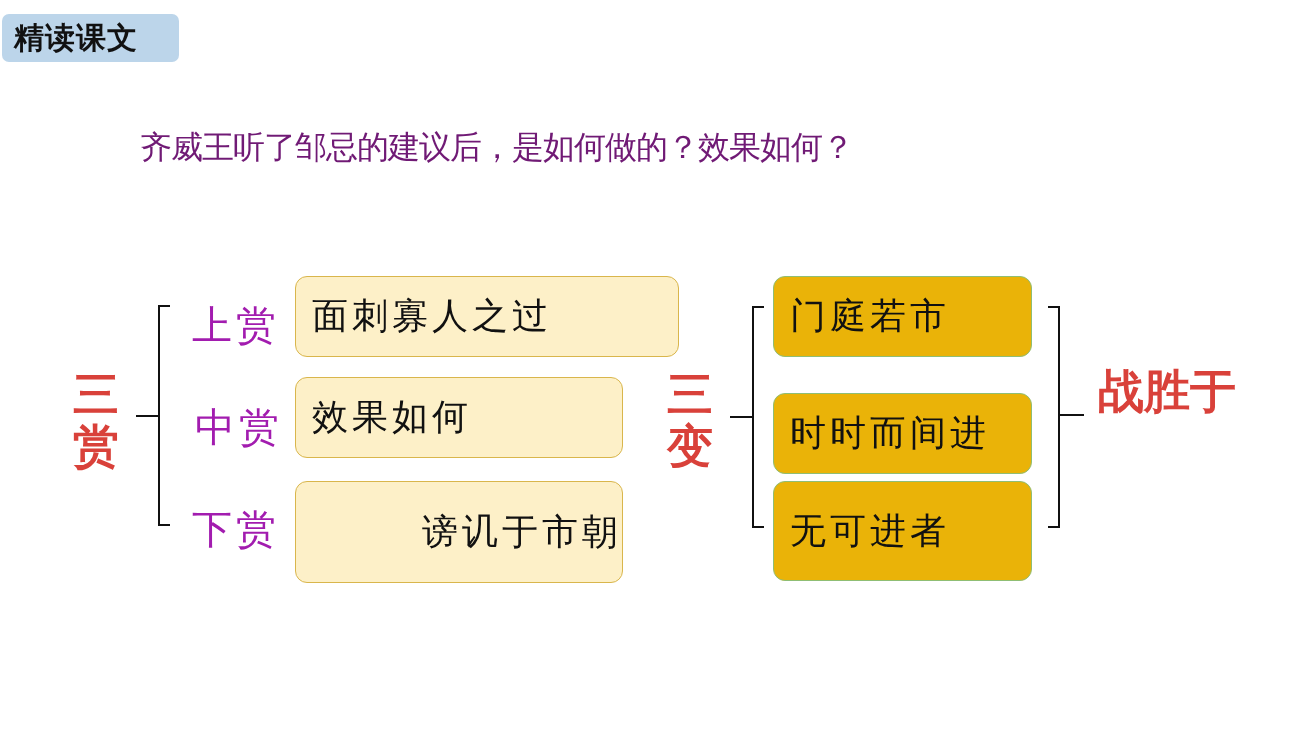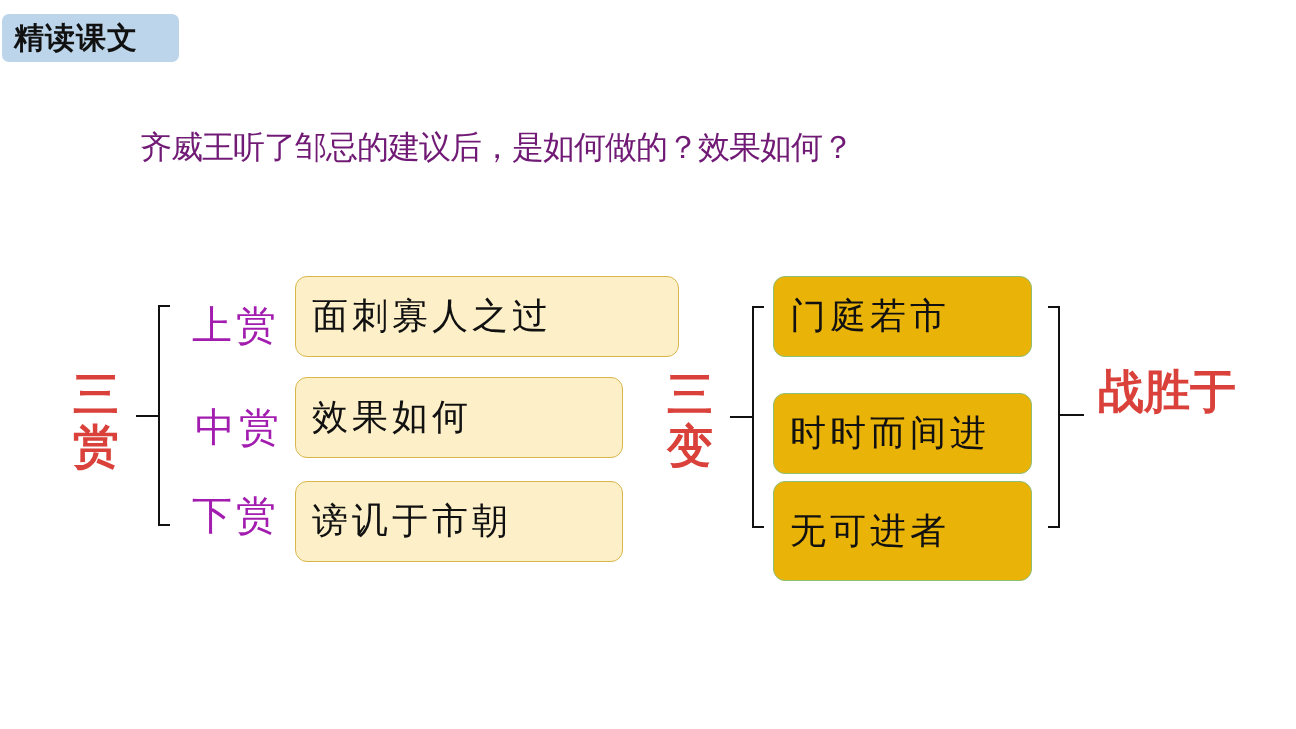--- a/index.html
+++ b/index.html
@@ -36,29 +36,29 @@
   <div>赏</div>
 </div>
 
 <div class="line" style="left:136px; top:415px; width:24px; height:2px;"></div>
 <div class="line" style="left:158px; top:305px; width:2px; height:221px;"></div>
 <div class="line" style="left:158px; top:305px; width:12px; height:2px;"></div>
 <div class="line" style="left:158px; top:524px; width:12px; height:2px;"></div>
 
 <div class="label-red" style="left:192px; top:298px;">上赏</div>
 <div class="label-red" style="left:195px; top:400px;text-align:right;">中赏</div>
-<div class="label-red" style="left:192px; top:488px;text-align:center;">下赏</div>
+<div class="label-red" style="left:192px; top:502px;text-align:center;">下赏</div>
 
 <div class="box yellow" style="left:295px; top:276px; width:384px; height:81px;">
   <span>面刺寡人之过</span>
 </div>
 <div class="box yellow" style="left:295px; top:377px; width:328px; height:81px;">
   <span>效果如何</span>
 </div>
-<div class="box yellow" style="left:295px; top:481px; width:328px; height:81px;">
+<div class="box yellow" style="left:295px; top:481px; width:328px; height:102px;justify-content:flex-end;">
   <span>谤讥于市朝</span>
 </div>
 
 <div class="big-red" style="left:660px; top:368px;">
   <div>三</div>
   <div>变</div>
 </div>
 
 <div class="line" style="left:730px; top:416px; width:24px; height:2px;"></div>
 <div class="line" style="left:752px; top:306px; width:2px; height:222px;"></div>

